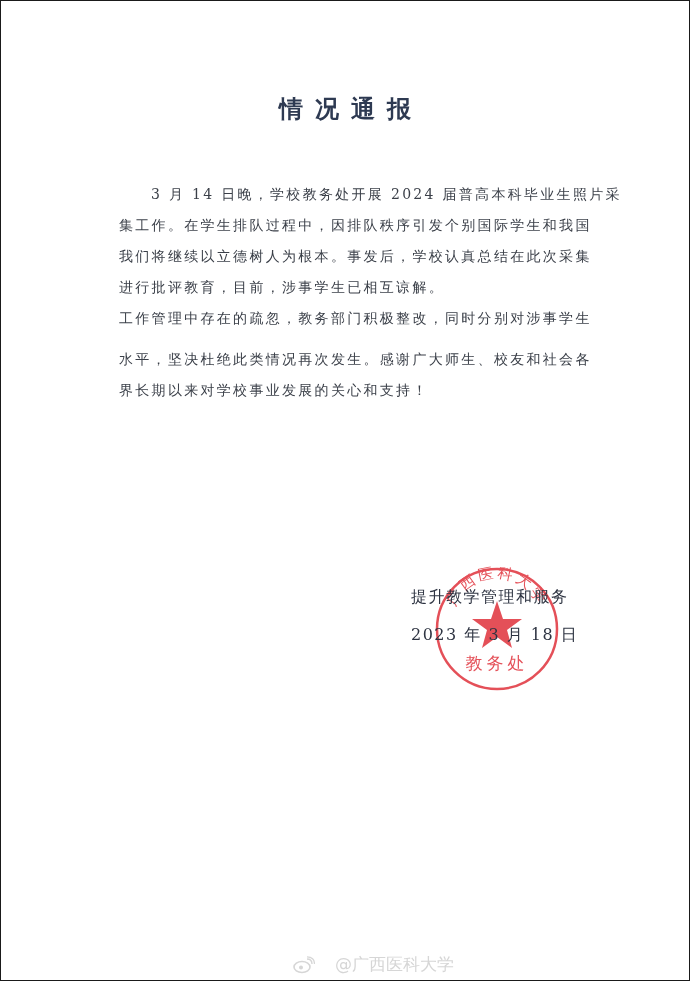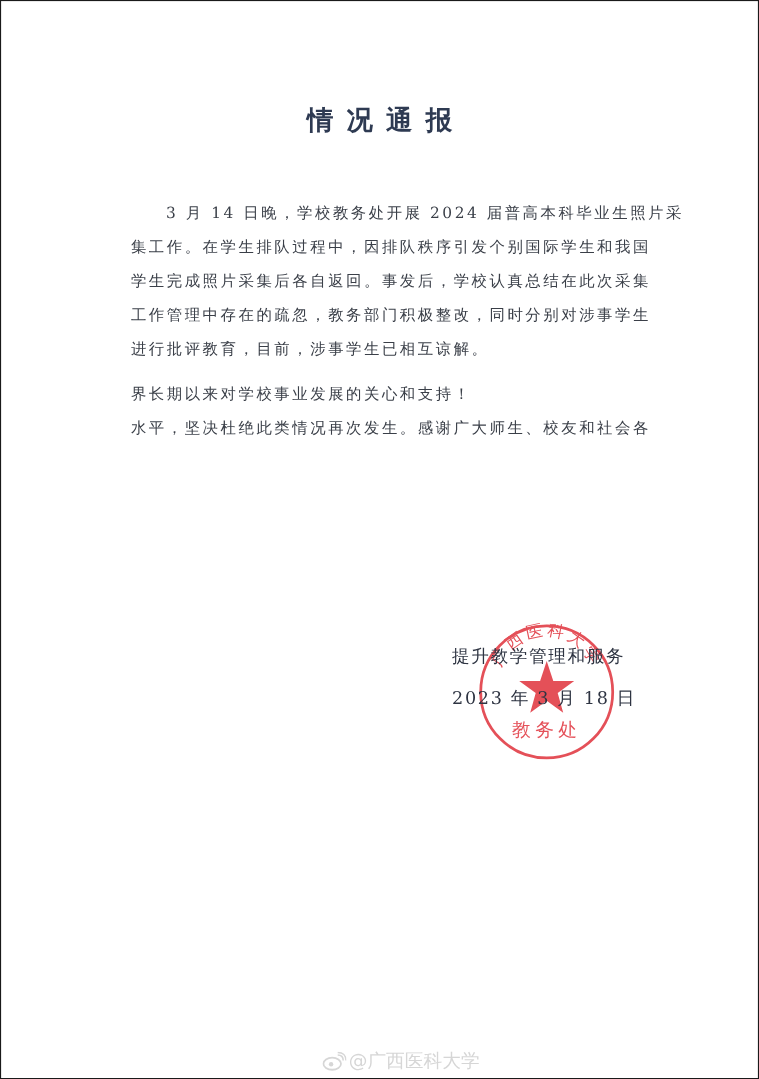--- a/index.html
+++ b/index.html
@@ -80,46 +80,46 @@
     }
     .watermark {
       position: absolute;
       left: 292px;
       top: 952px;
       font-family: "DejaVu Sans", "Liberation Sans", sans-serif;
       font-size: 17px;
       color: #d6d6d6;
       display: flex;
       align-items: center;
-      gap: 2px;
+      gap: 20px;
     }
     .weibo-icon {
       width: 22px;
       height: 18px;
       display: inline-block;
     }
   </style>
 </head>
 <body>
 
 <div class="page">
 
   <div class="title">情况通报</div>
 
   <div class="body-text">
     <div>
       <span class="line" style="padding-left:32px">3 月 14 日晚，学校教务处开展 2024 届普高本科毕业生照片采</span>
       <span class="line">集工作。在学生排队过程中，因排队秩序引发个别国际学生和我国</span>
-      <span class="line">学生完成照片采集后各自返回。事发后，学校认真总结在此次采集</span>
+      <span class="line">我们将继续以立德树人为根本。事发后，学校认真总结在此次采集</span>
+      <span class="line">进行批评教育，目前，涉事学生已相互谅解。</span>
       <span class="line">工作管理中存在的疏忽，教务部门积极整改，同时分别对涉事学生</span>
-      <span class="line">进行批评教育，目前，涉事学生已相互谅解。</span>
     </div>
     <div style="margin-top:10px">
+      <span class="line">水平，坚决杜绝此类情况再次发生。感谢广大师生、校友和社会各</span>
       <span class="line">界长期以来对学校事业发展的关心和支持！</span>
-      <span class="line">水平，坚决杜绝此类情况再次发生。感谢广大师生、校友和社会各</span>
     </div>
   </div>
 
   <svg class="stamp" viewBox="0 0 128 128">
     <defs>
       <path id="stampArc" d="M 22 70 A 44 44 0 1 1 106 70" fill="none"></path>
     </defs>
     <circle cx="64" cy="64" r="60" fill="none" stroke="#e0323c" stroke-width="2.5"></circle>
     <text font-family="DejaVu Serif, serif" font-size="15" fill="#e0323c" letter-spacing="3">
       <textPath href="#stampArc" startOffset="50%" text-anchor="middle">广西医科大学</textPath>

